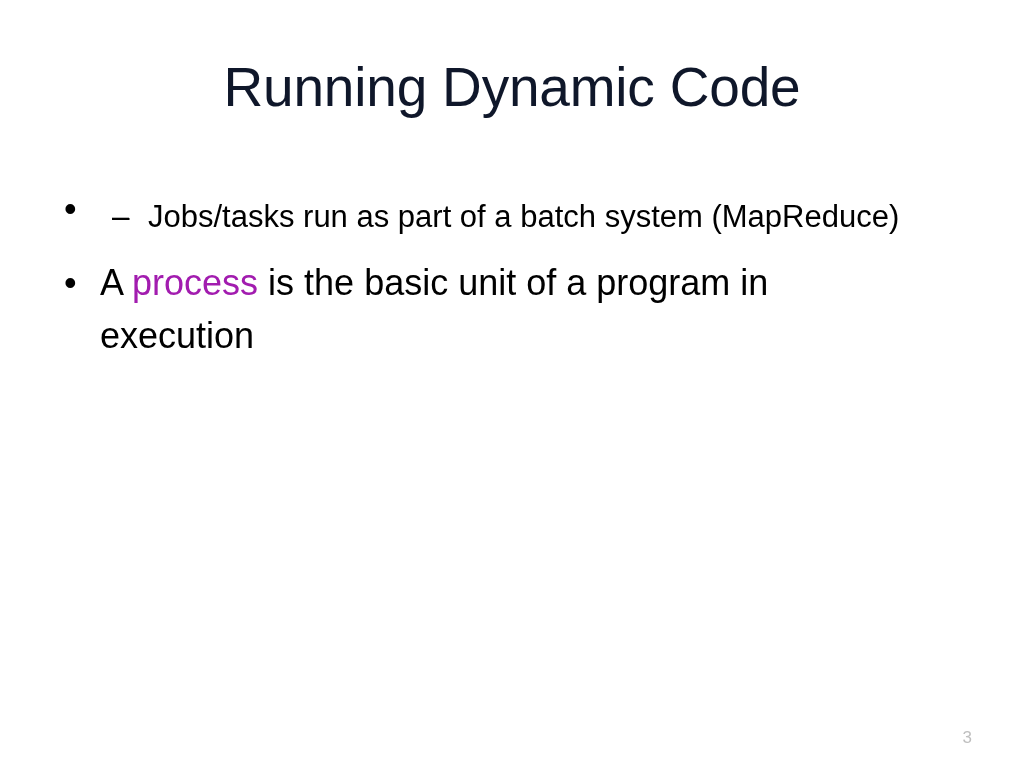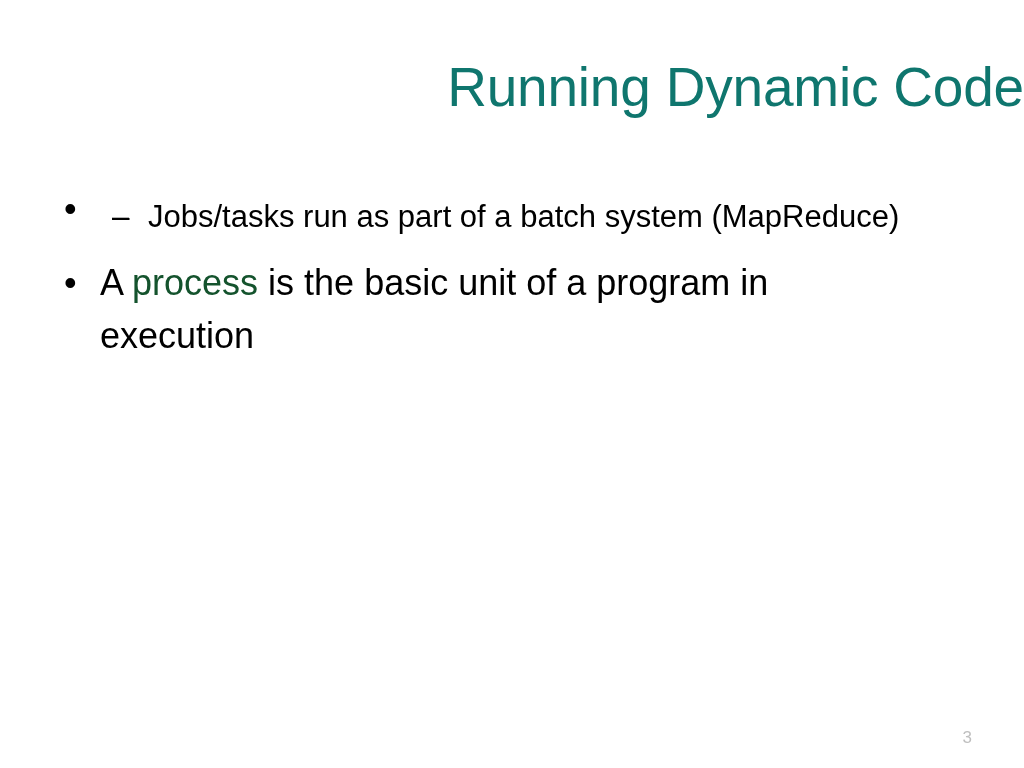--- a/index.html
+++ b/index.html
@@ -20,25 +20,25 @@
     overflow: hidden;
     box-sizing: border-box;
   }
 
   
   .slide-title {
     position: absolute;
     left: 0;
     top: 58px;
     width: 1024px;
-    text-align: right;
+    text-align: center;
     font-size: 55px;
     line-height: 1.08;
     font-weight: 400;
-    color: #0f766e;
+    color: #0f172a;
     letter-spacing: -0.2px;
     white-space: nowrap;
   }
 
   
   .body-area {
     position: absolute;
     left: 56px;
     top: 182px;
     width: 900px;
@@ -82,21 +82,21 @@
     left: 56px;
     top: 0;
     font-size: 31px;
     line-height: 58px;
     color: #000000;
   }
 
   .spacer-after-sub { height: 6px; }
 
   .accent-word {
-    color: #14532d;
+    color: #a21caf;
   }
 
   
   .page-number {
     position: absolute;
     right: 52px;
     bottom: 22px;
     font-size: 17px;
     line-height: 1;
     color: #bfbfbf;

